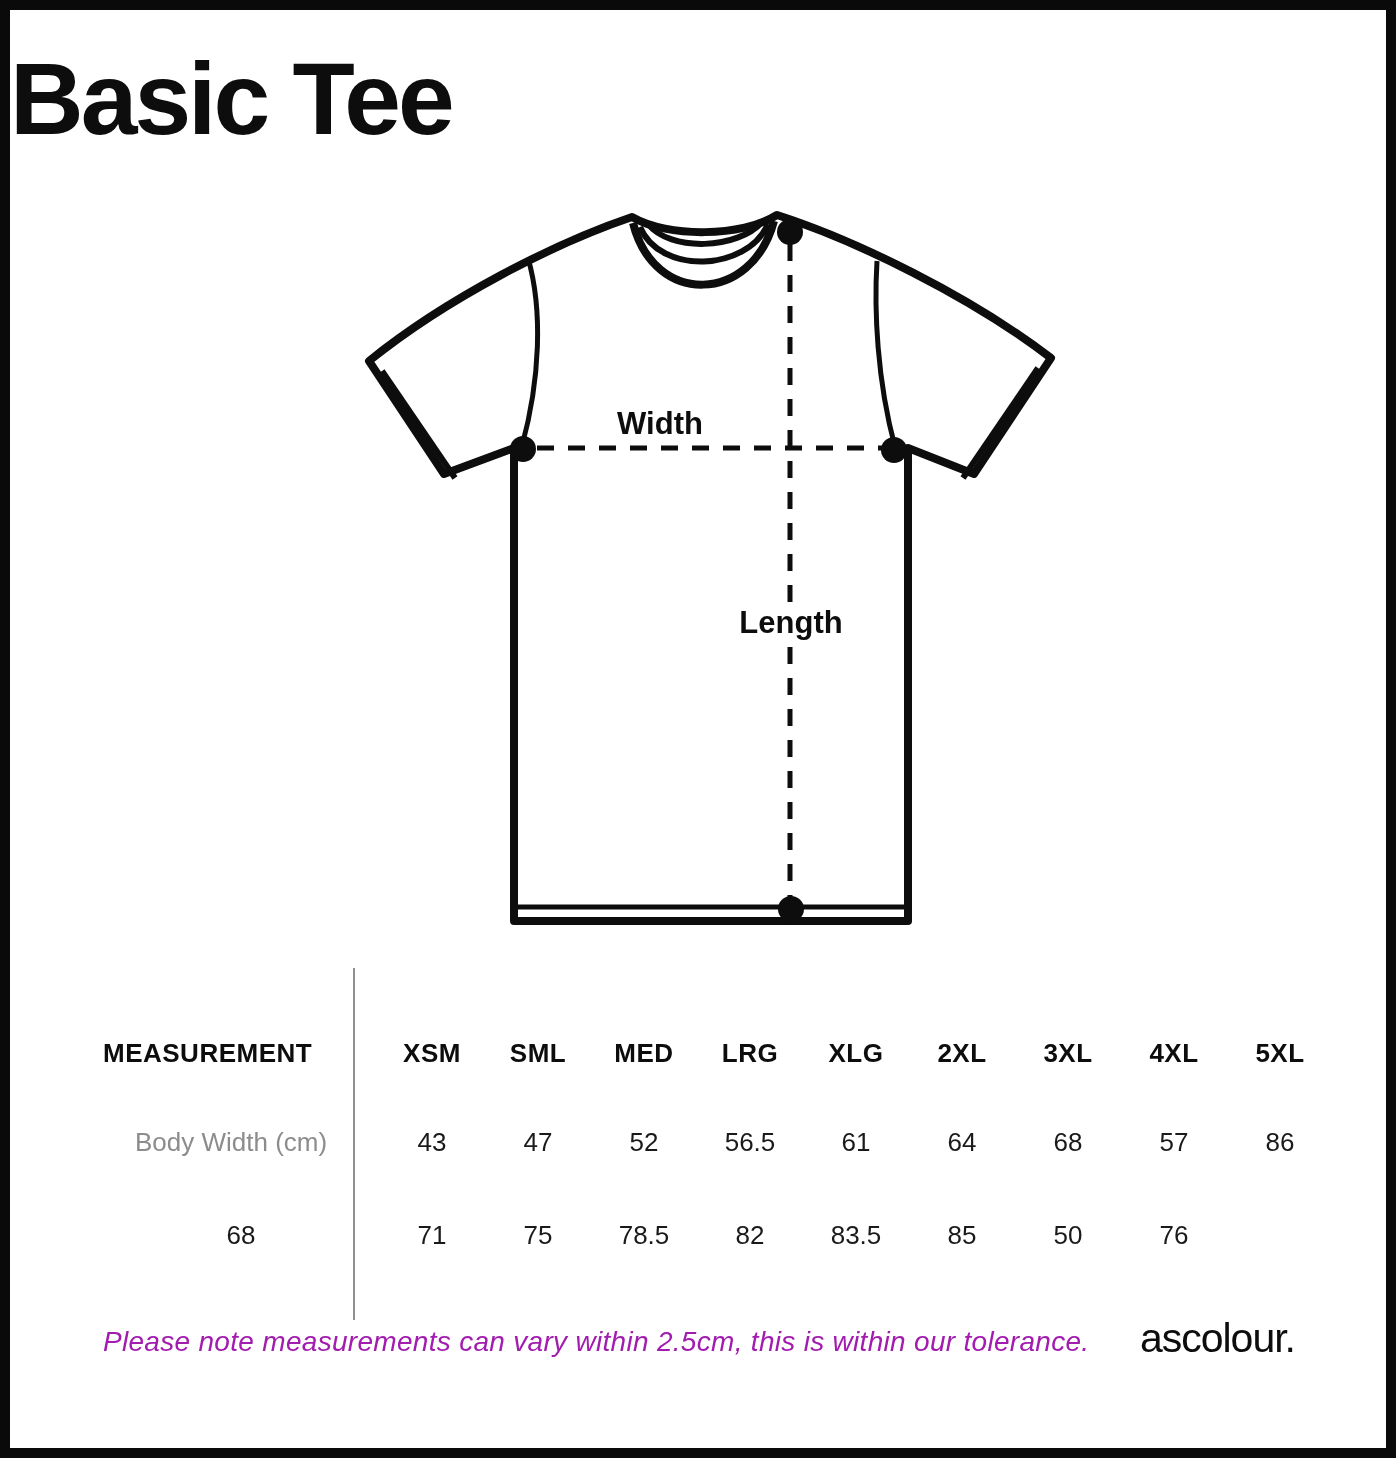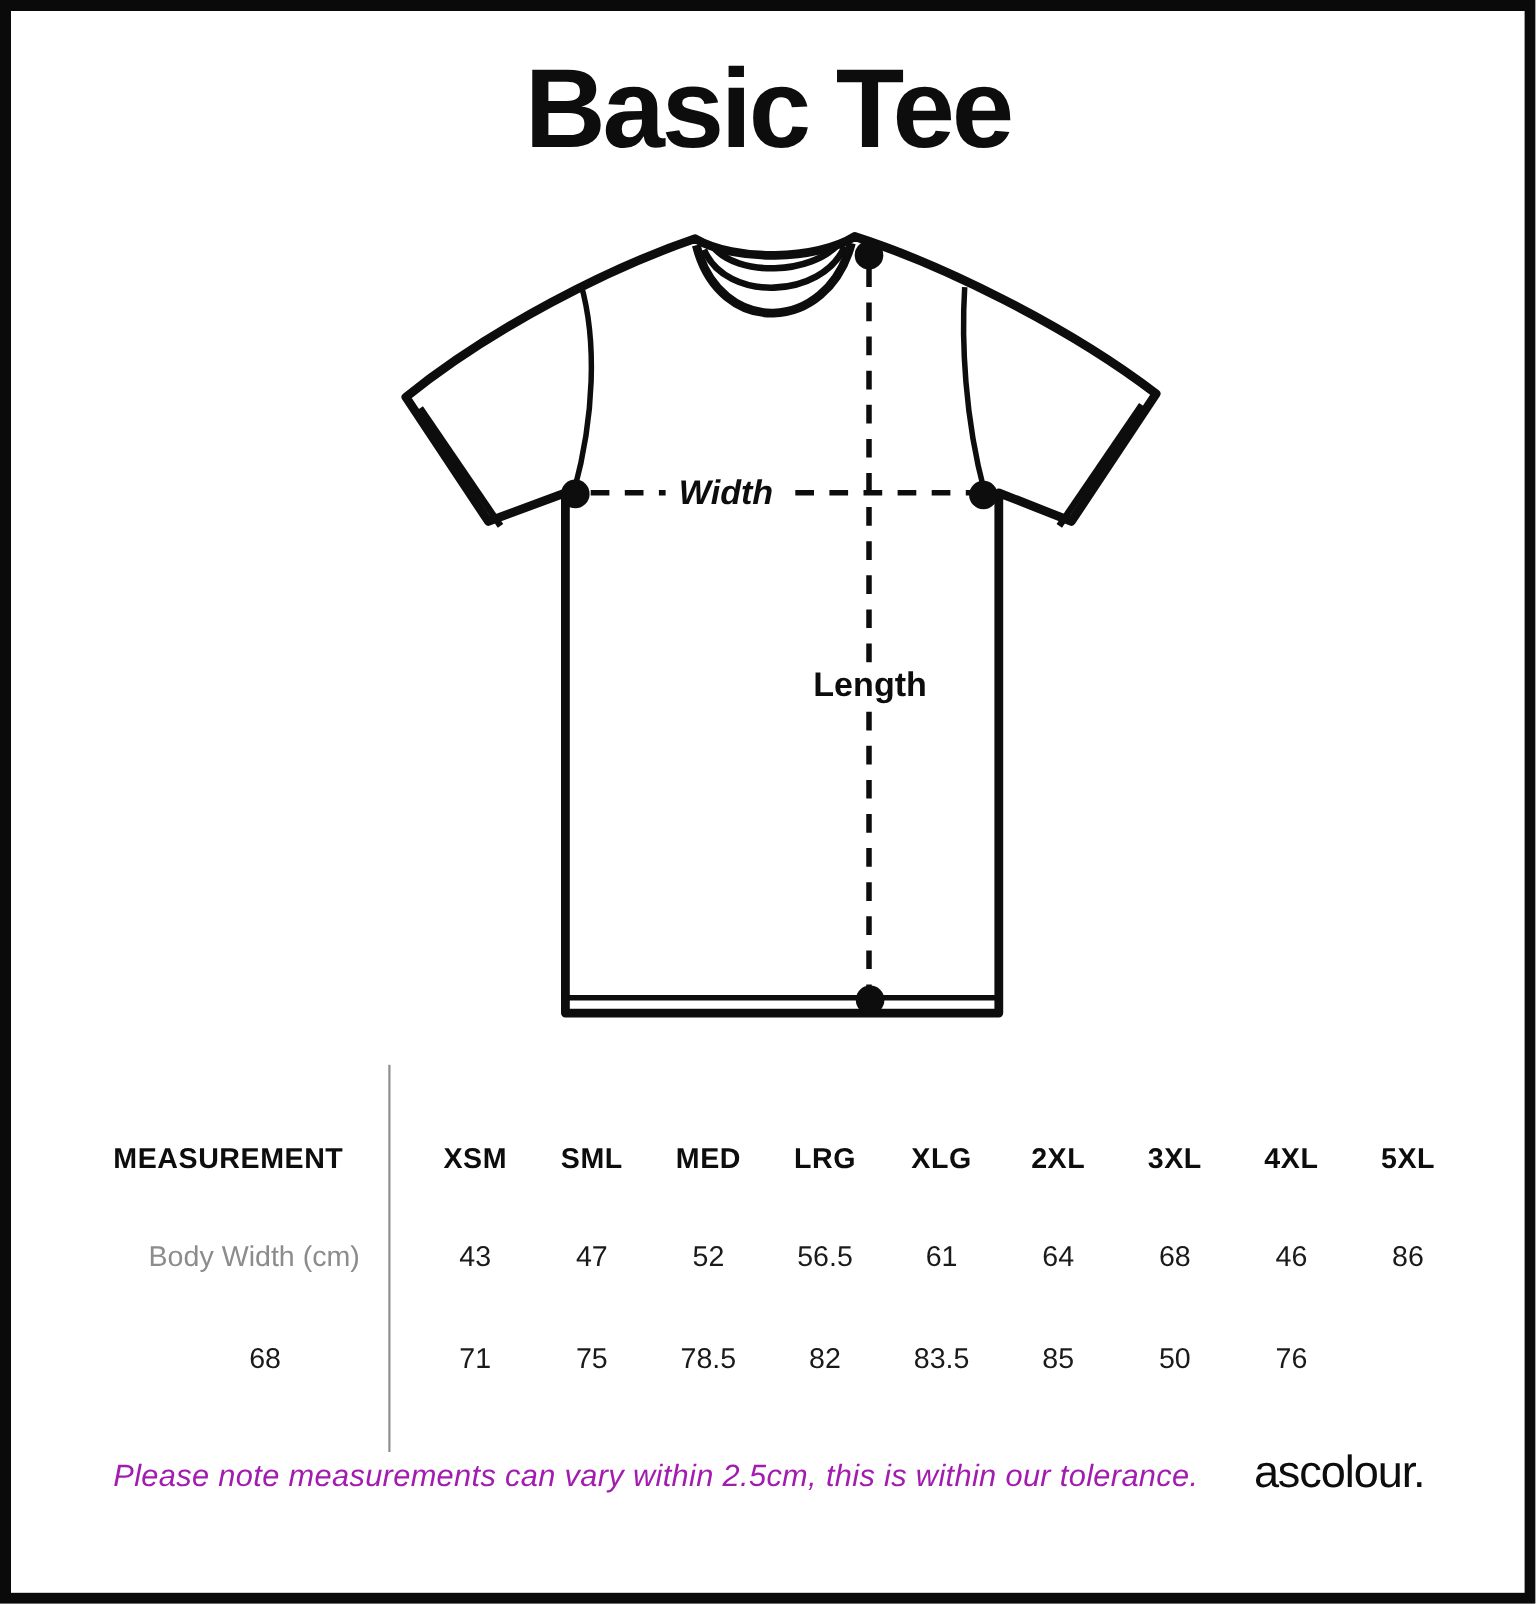--- a/index.html
+++ b/index.html
@@ -8,35 +8,35 @@
     width:1396px;height:1458px;
     box-sizing:border-box;
     border:10px solid #0a0a0a;
     background:#ffffff;
     font-family:"Liberation Sans", sans-serif;
     color:#111111;
     overflow:hidden;
   }
   .title{
     position:absolute;top:38px;left:0;right:0;
-    text-align:center;
+    text-align:left;
     font-size:102px;font-weight:700;letter-spacing:-3px;
     line-height:1;
     color:#0d0d0d;
   }
   .diagram-svg{position:absolute;left:340px;top:180px;width:720px;height:760px;}
   .dim-label{
     position:absolute;
     transform:translate(-50%,-50%);
     background:#ffffff;
     padding:2px 12px;
     font-size:31px;font-weight:700;color:#0d0d0d;
     white-space:nowrap;
   }
-  .width-label{left:650px;top:438px;font-style:italic;}
+  .width-label{left:650px;top:414px;}
   .length-label{left:781px;top:613px;}
 
   .col-divider{
     position:absolute;left:343px;top:958px;
     width:2px;height:352px;background:#8f8f8f;
   }
   .size-table{
     position:absolute;left:93px;top:1000px;
     display:grid;
     grid-template-columns:276px repeat(9,106px);
@@ -125,21 +125,21 @@
     <div class="th">5XL</div>
 
     <div class="rowlabel">Body Width (cm)</div>
     <div class="td">43</div>
     <div class="td">47</div>
     <div class="td">52</div>
     <div class="td">56.5</div>
     <div class="td">61</div>
     <div class="td">64</div>
     <div class="td">68</div>
-    <div class="td">46</div>
+    <div class="td">57</div>
     <div class="td">86</div>
 
     <div class="td">68</div>
     <div class="td">71</div>
     <div class="td">75</div>
     <div class="td">78.5</div>
     <div class="td">82</div>
     <div class="td">83.5</div>
     <div class="td">85</div>
     <div class="td">50</div>

